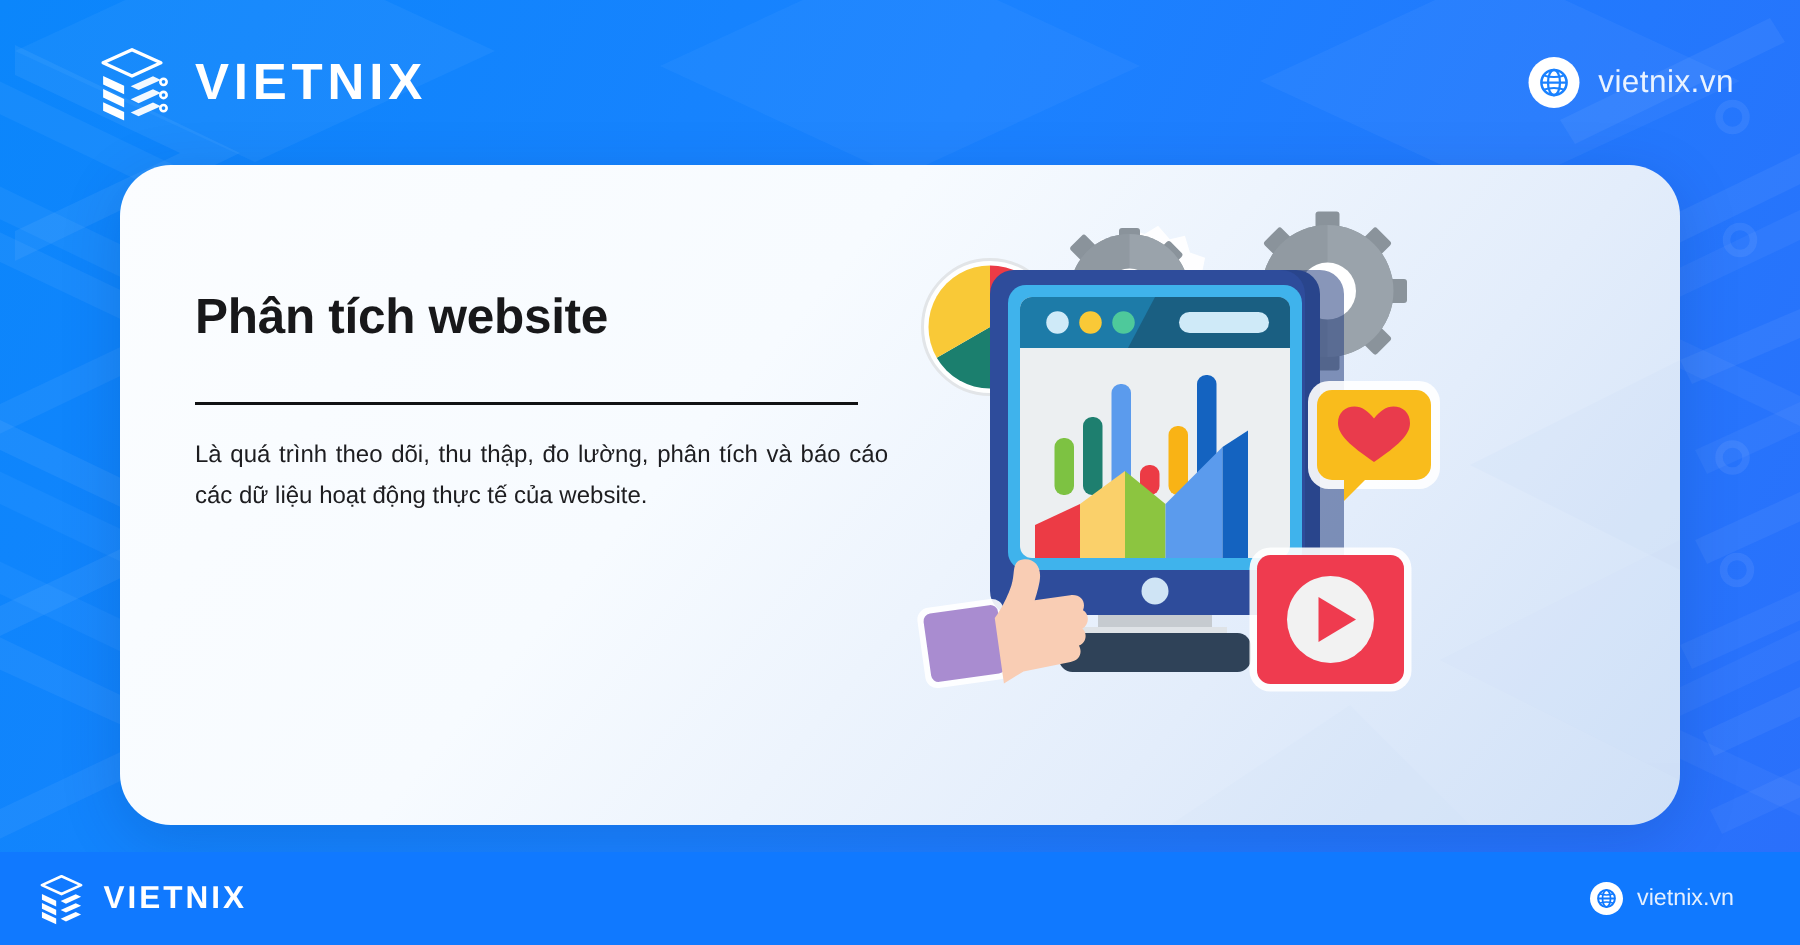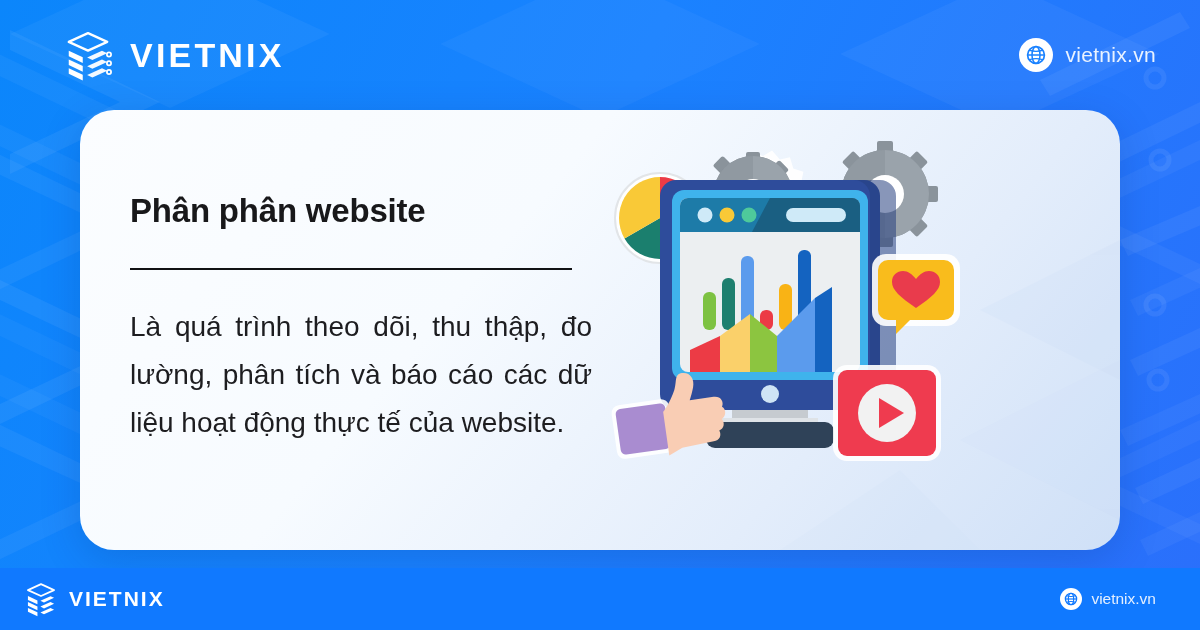--- a/index.html
+++ b/index.html
@@ -51,21 +51,21 @@
     position:absolute; left:50px; top:82px; width:470px; z-index:3;
   }
   .card-title {
     font-size:33px; font-weight:bold; color:#18181a;
     letter-spacing:-.2px; line-height:1.15;
   }
   .card-rule {
     margin-top:38px; width:442px; height:2px; background:#111214;
   }
   .card-desc {
-    margin-top:33px; font-size:28px; line-height:1.72;
+    margin-top:20px; font-size:16px; line-height:1.72;
     color:#1d1d20; text-align:justify; width:462px;
     text-align-last:left;
   }
 
   
   .illus {
     position:absolute; left:530px; top:22px; width:360px; height:345px; z-index:3;
   }
   .illus svg { width:100%; height:100%; display:block; }
 
@@ -194,21 +194,21 @@
 
   <div class="card-pattern">
     <svg viewBox="0 0 1040 440" xmlns="http://www.w3.org/2000/svg">
       <path d="M1040 130 L900 200 L1040 270 Z" fill="#c3d8f3" opacity="0.30"></path>
       <path d="M1040 250 L880 330 L1040 410 Z" fill="#c3d8f3" opacity="0.22"></path>
       <path d="M700 440 L820 360 L900 440 Z" fill="#c3d8f3" opacity="0.18"></path>
     </svg>
   </div>
 
   <div class="card-text">
-    <div class="card-title">Phân phân website</div>
+    <div class="card-title">Phân tích website</div>
     <div class="card-rule"></div>
     <div class="card-desc">Là quá trình theo dõi, thu thập, đo lường, phân tích và báo cáo các dữ liệu hoạt động thực tế của website.</div>
   </div>
 
   <div class="illus">
     <svg viewBox="0 0 360 345" xmlns="http://www.w3.org/2000/svg">
       <defs>
         <filter id="wsh" x="-25%" y="-25%" width="150%" height="150%">
           <feDropShadow dx="0" dy="0" stdDeviation="0" flood-color="#ffffff" flood-opacity="0"></feDropShadow>
         </filter>

